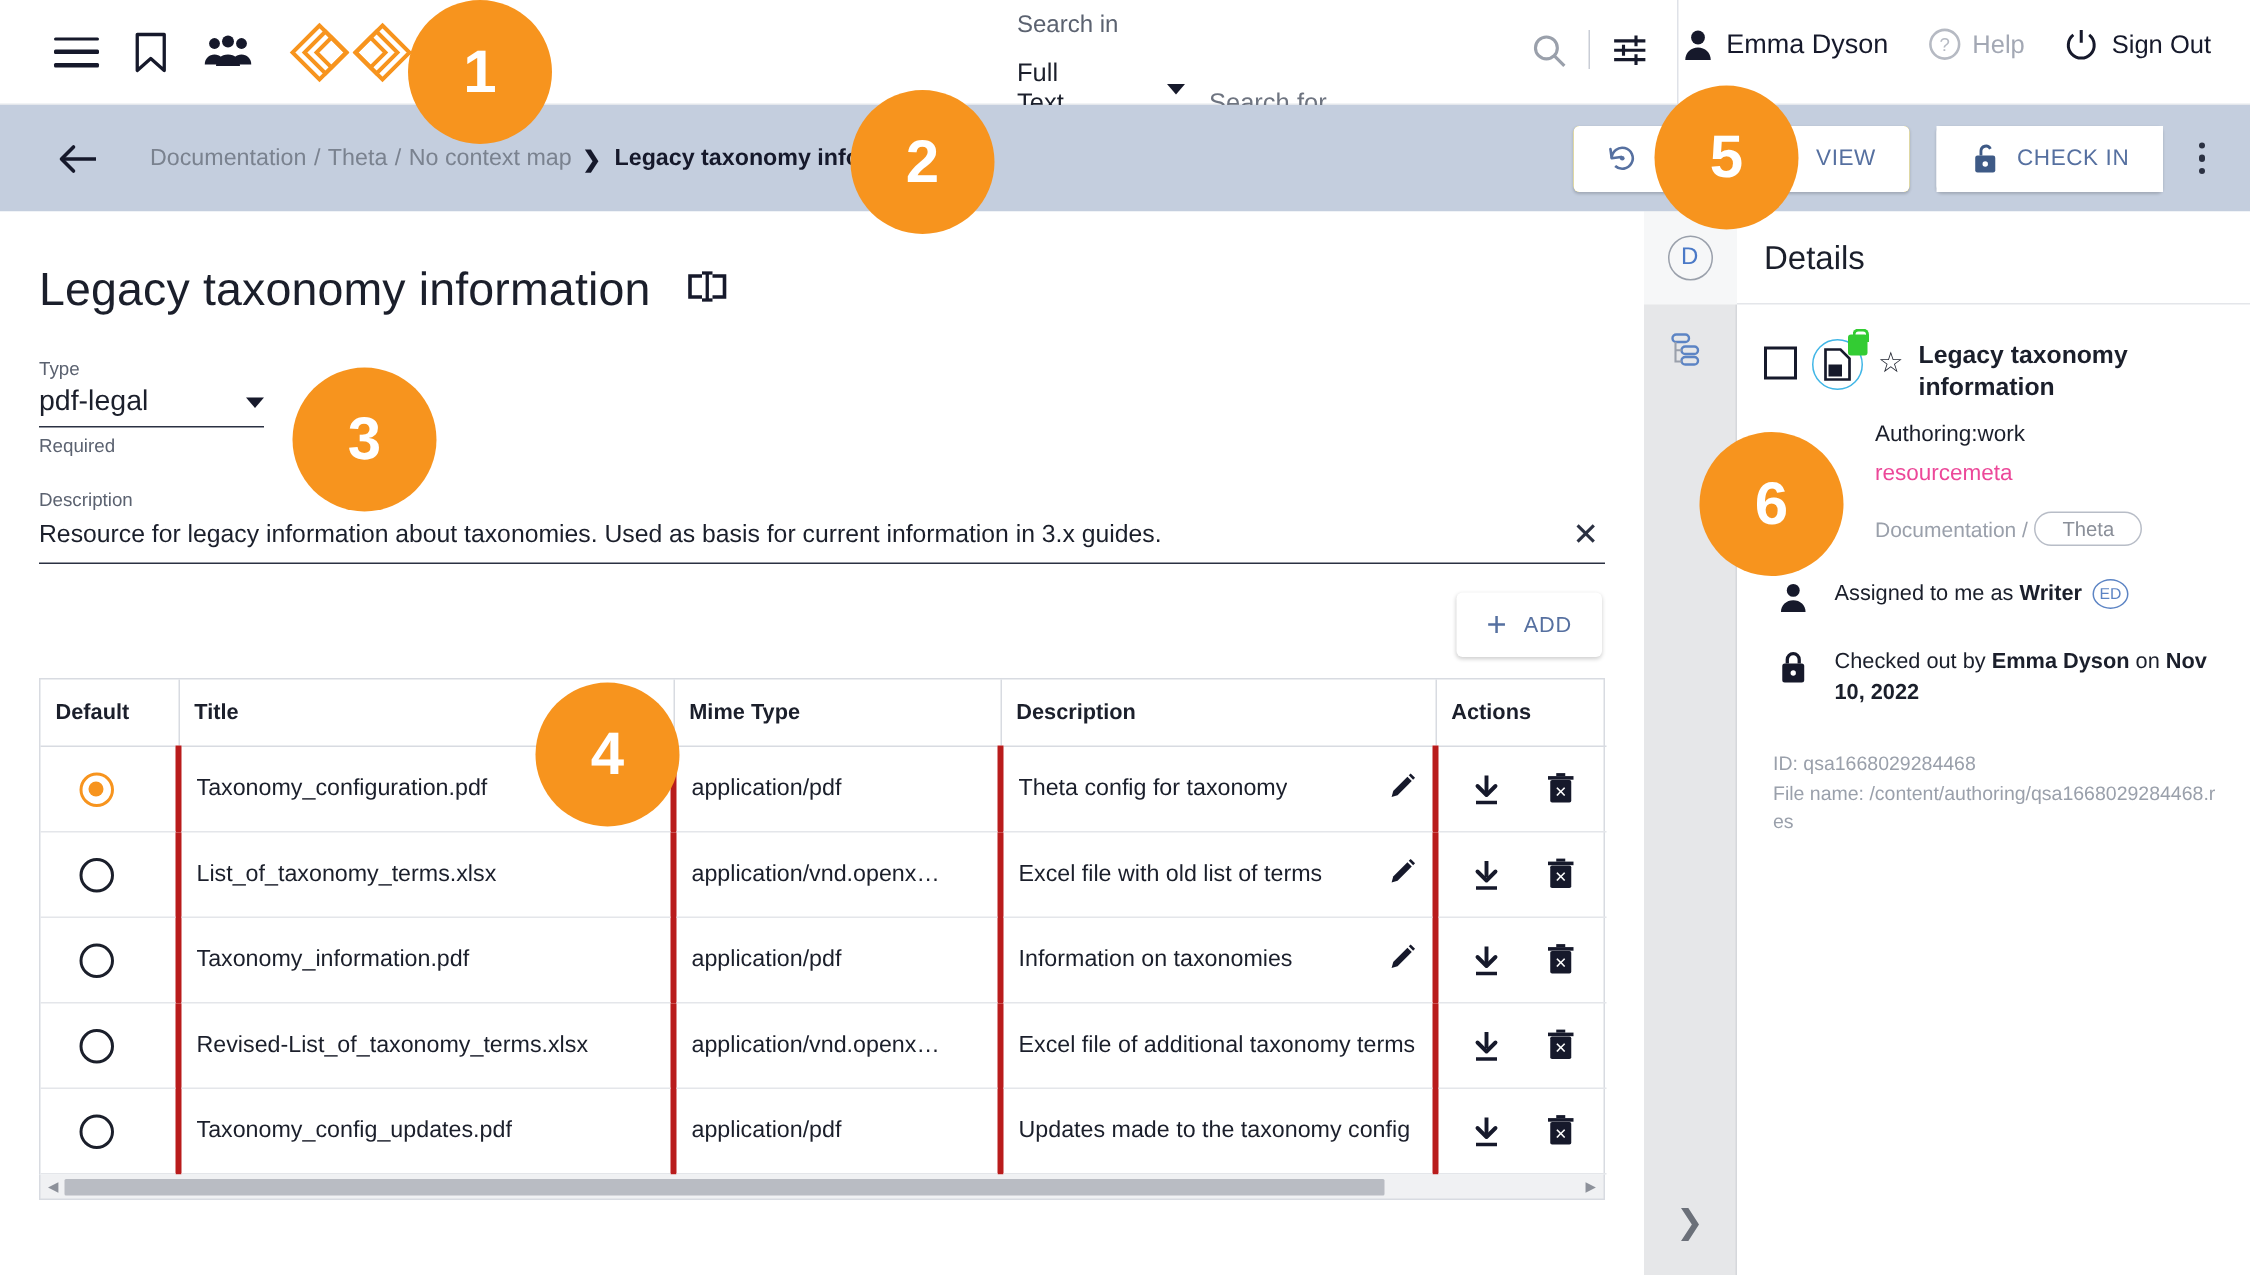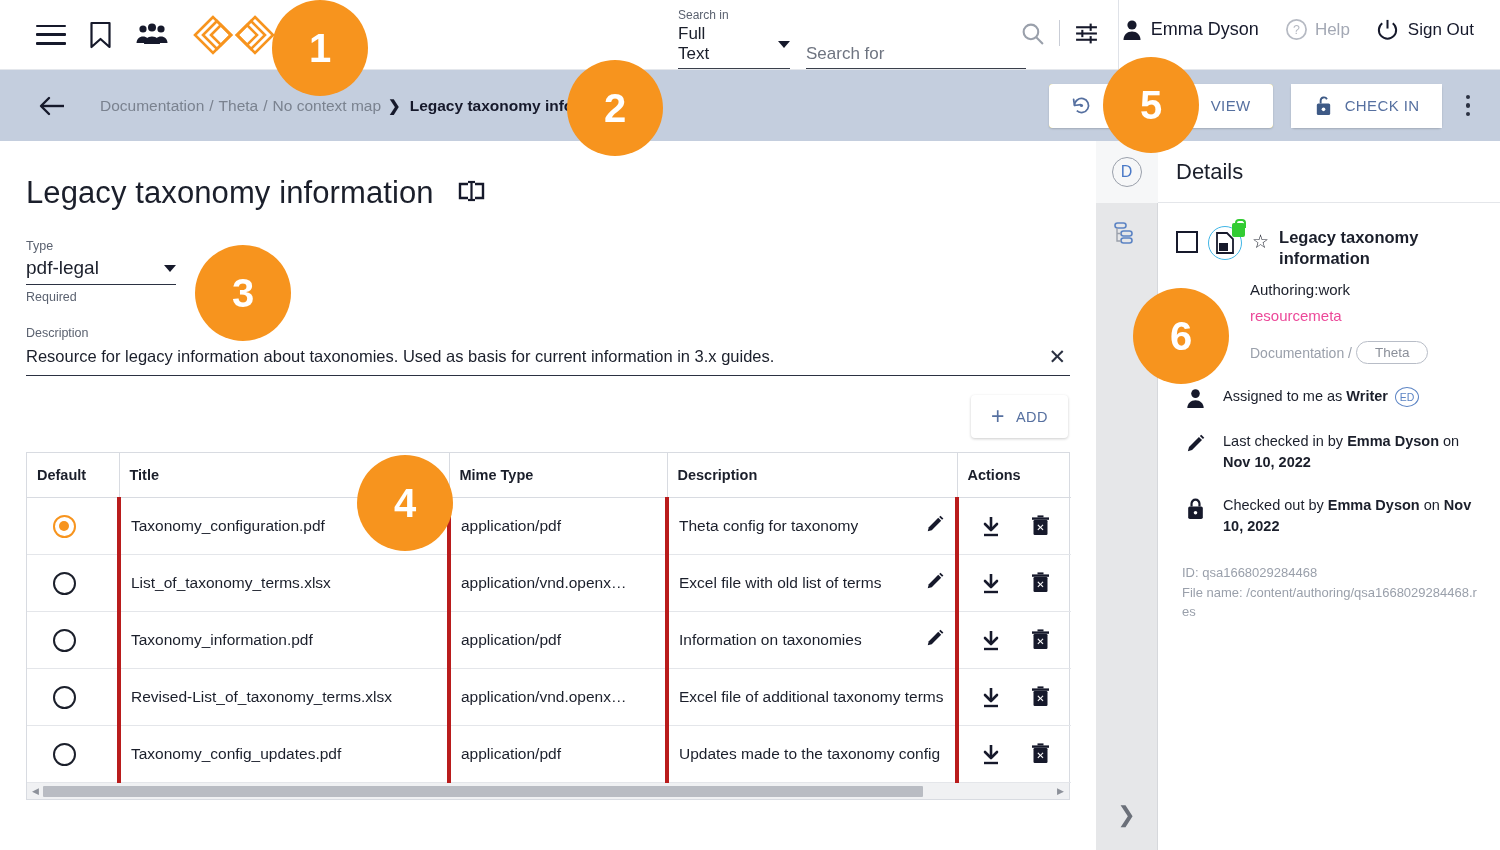--- a/index.html
+++ b/index.html
@@ -20,21 +20,21 @@
   }
   .topbar-left { display: flex; align-items: center; gap: 22px; padding-left: 36px; }
   .icon-btn { display: flex; align-items: center; justify-content: center; cursor: pointer; }
   .hamburger { width: 30px; height: 20px; display: flex; flex-direction: column; justify-content: space-between; }
   .hamburger span { display: block; height: 2.6px; background: #16192b; border-radius: 1px; }
 
   .search-area {
     position: absolute; left: 678px; top: 8px; display: flex; align-items: flex-end; gap: 16px;
   }
   .search-in-wrap { width: 112px; }
-  .search-in-label { font-size: 12px; color: #5b6270; margin-bottom: 2px; }
+  .search-in-label { font-size: 16px; color: #5b6270; margin-bottom: 13px; }
   .select-row {
     display: flex; align-items: center; justify-content: space-between;
     border-bottom: 1.3px solid #3a3f4b; padding-bottom: 4px; cursor: pointer; gap: 40px;
   }
   .select-value { font-size: 17px; color: #1b1f2b; }
   .caret { width: 0; height: 0; border-left: 6px solid transparent; border-right: 6px solid transparent; border-top: 7px solid #16192b; margin-left: 6px; }
   .search-for {
     width: 220px; border: none; border-bottom: 1.3px solid #3a3f4b; outline: none;
     font-size: 17px; padding-bottom: 4px; background: transparent;
     font-family: "Liberation Sans", sans-serif; color: #1b1f2b;
@@ -639,31 +639,20 @@
           <svg width="21" height="21" viewBox="0 0 20 21">
               <circle cx="10" cy="5.6" r="4.3" fill="#16192b"></circle>
               <path d="M1.8 20c0-4.6 3.6-7.8 8.2-7.8s8.2 3.2 8.2 7.8z" fill="#16192b"></path>
             </svg>
         </div>
         <div class="info-text">
           <span>Assigned to me as </span><b>Writer</b><span class="ed-badge">ED</span>
         </div>
       </div>
 
-      <div class="info-row">
-        <div class="info-ico">
-          <svg width="21" height="21" viewBox="0 0 22 22">
-              <path d="M3 19l1.2-4.4L14.6 4.2l3.2 3.2L7.4 17.8z" fill="#16192b"></path>
-              <path d="M15.6 3.2l1.4-1.4 3.2 3.2-1.4 1.4z" fill="#16192b"></path>
-            </svg>
-        </div>
-        <div class="info-text">
-          <span>Last checked in by </span><b>Emma Dyson</b><span> on </span><b>Nov 10, 2022</b>
-        </div>
-      </div>
 
       <div class="info-row">
         <div class="info-ico">
           <svg width="21" height="23" viewBox="0 0 20 22">
               <rect x="3" y="9" width="14" height="12" rx="1.6" fill="#16192b"></rect>
               <path d="M6.2 9V6.4a3.8 3.8 0 0 1 7.6 0V9" fill="none" stroke="#16192b" stroke-width="2.1"></path>
               <circle cx="10" cy="15" r="1.7" fill="#ffffff"></circle>
             </svg>
         </div>
         <div class="info-text">

